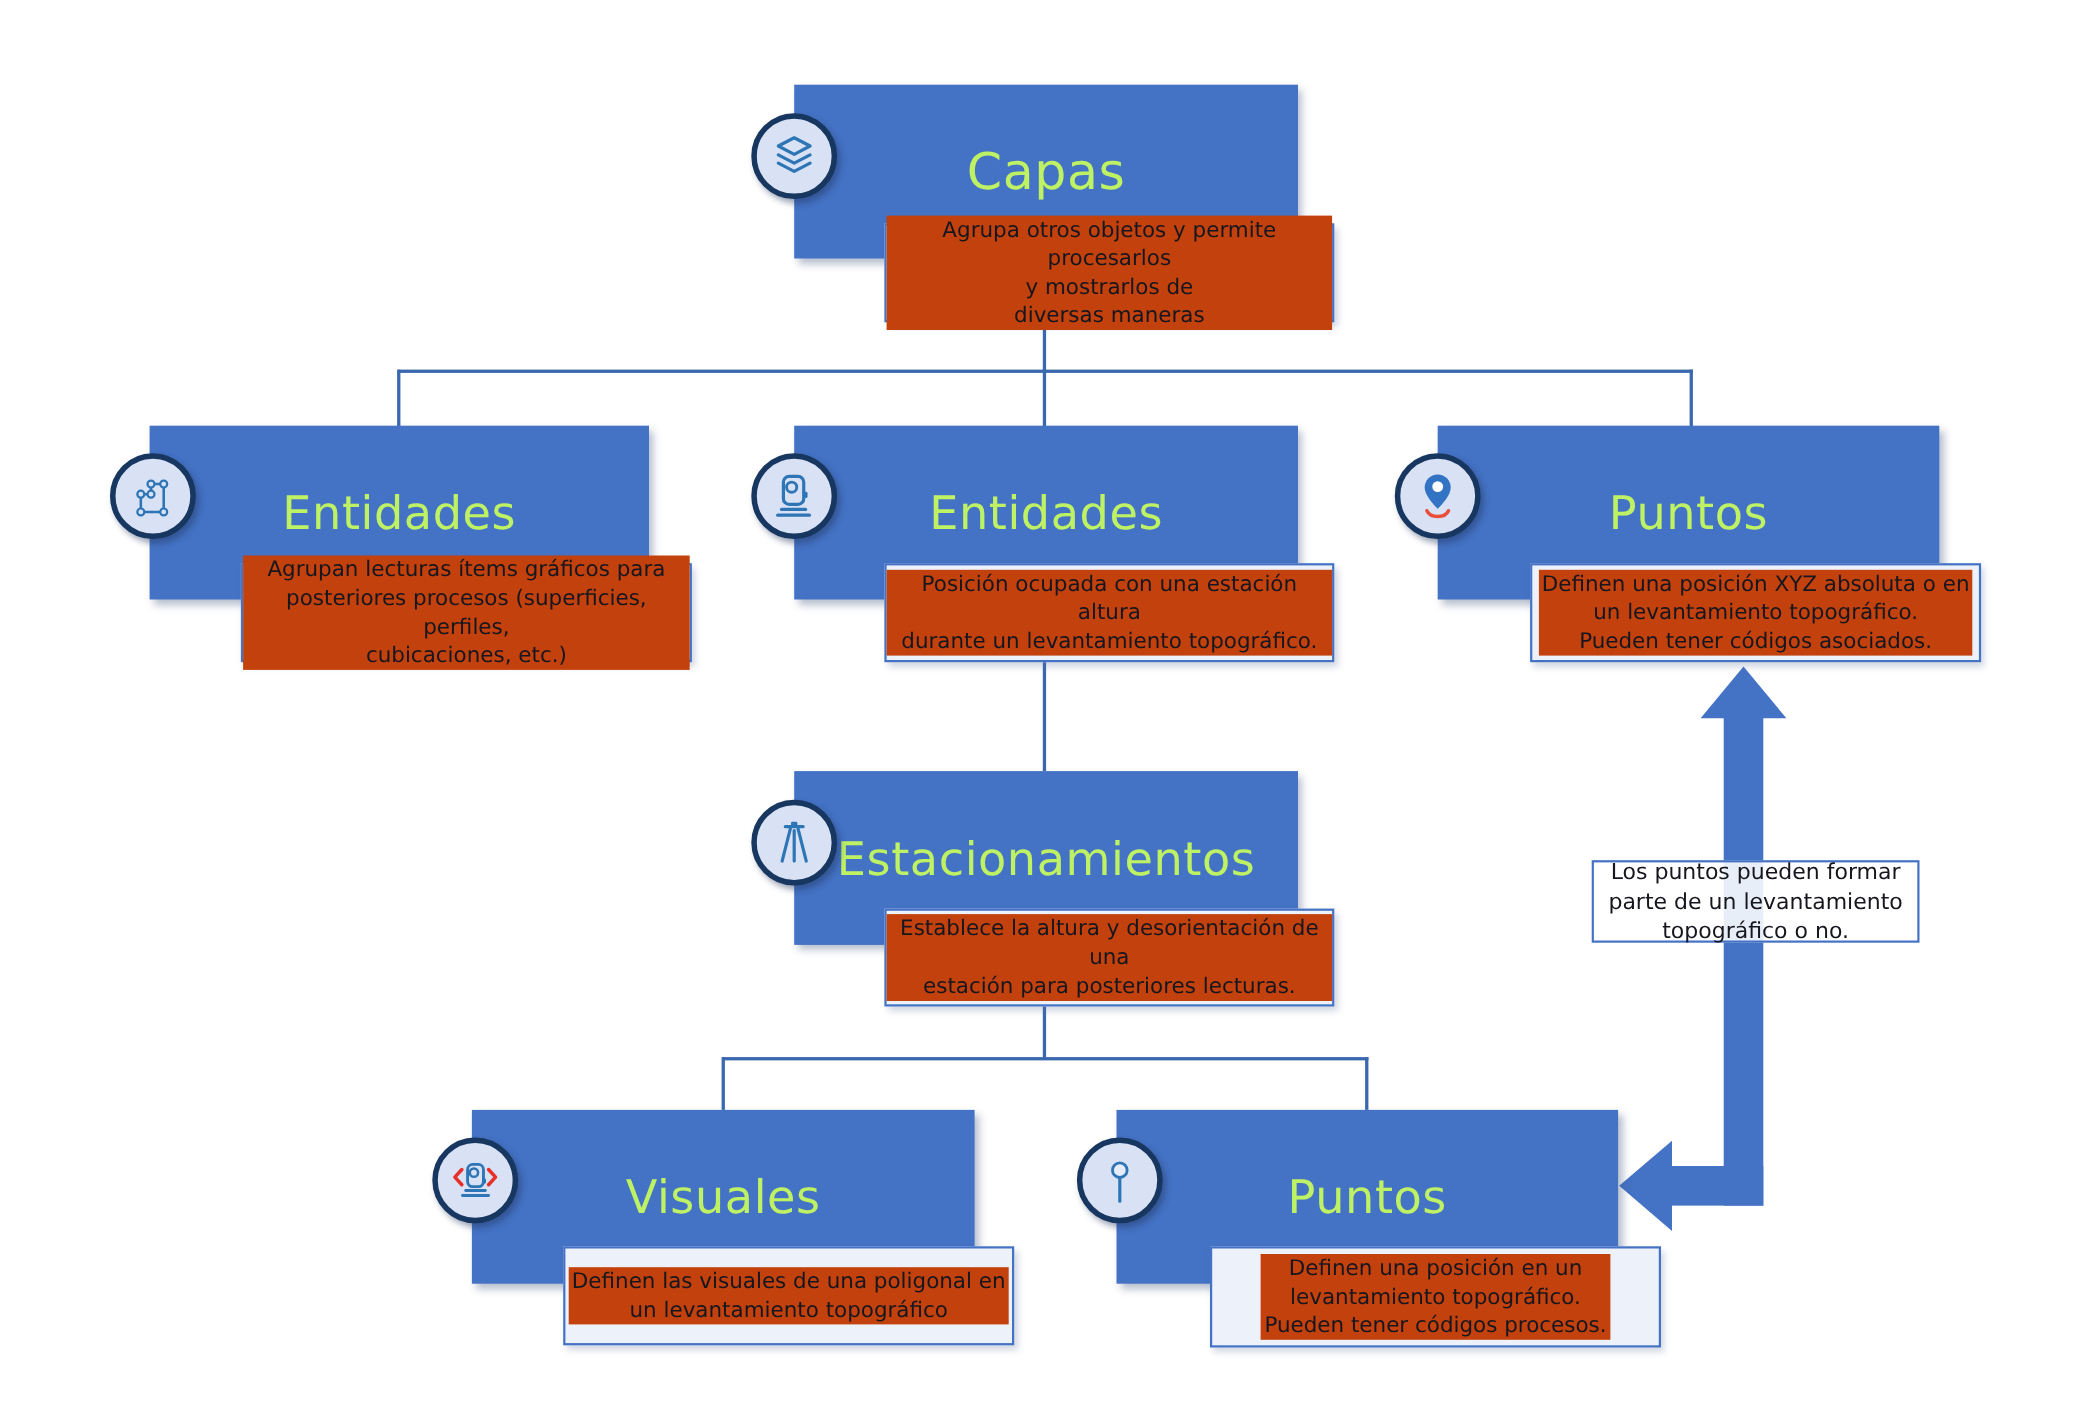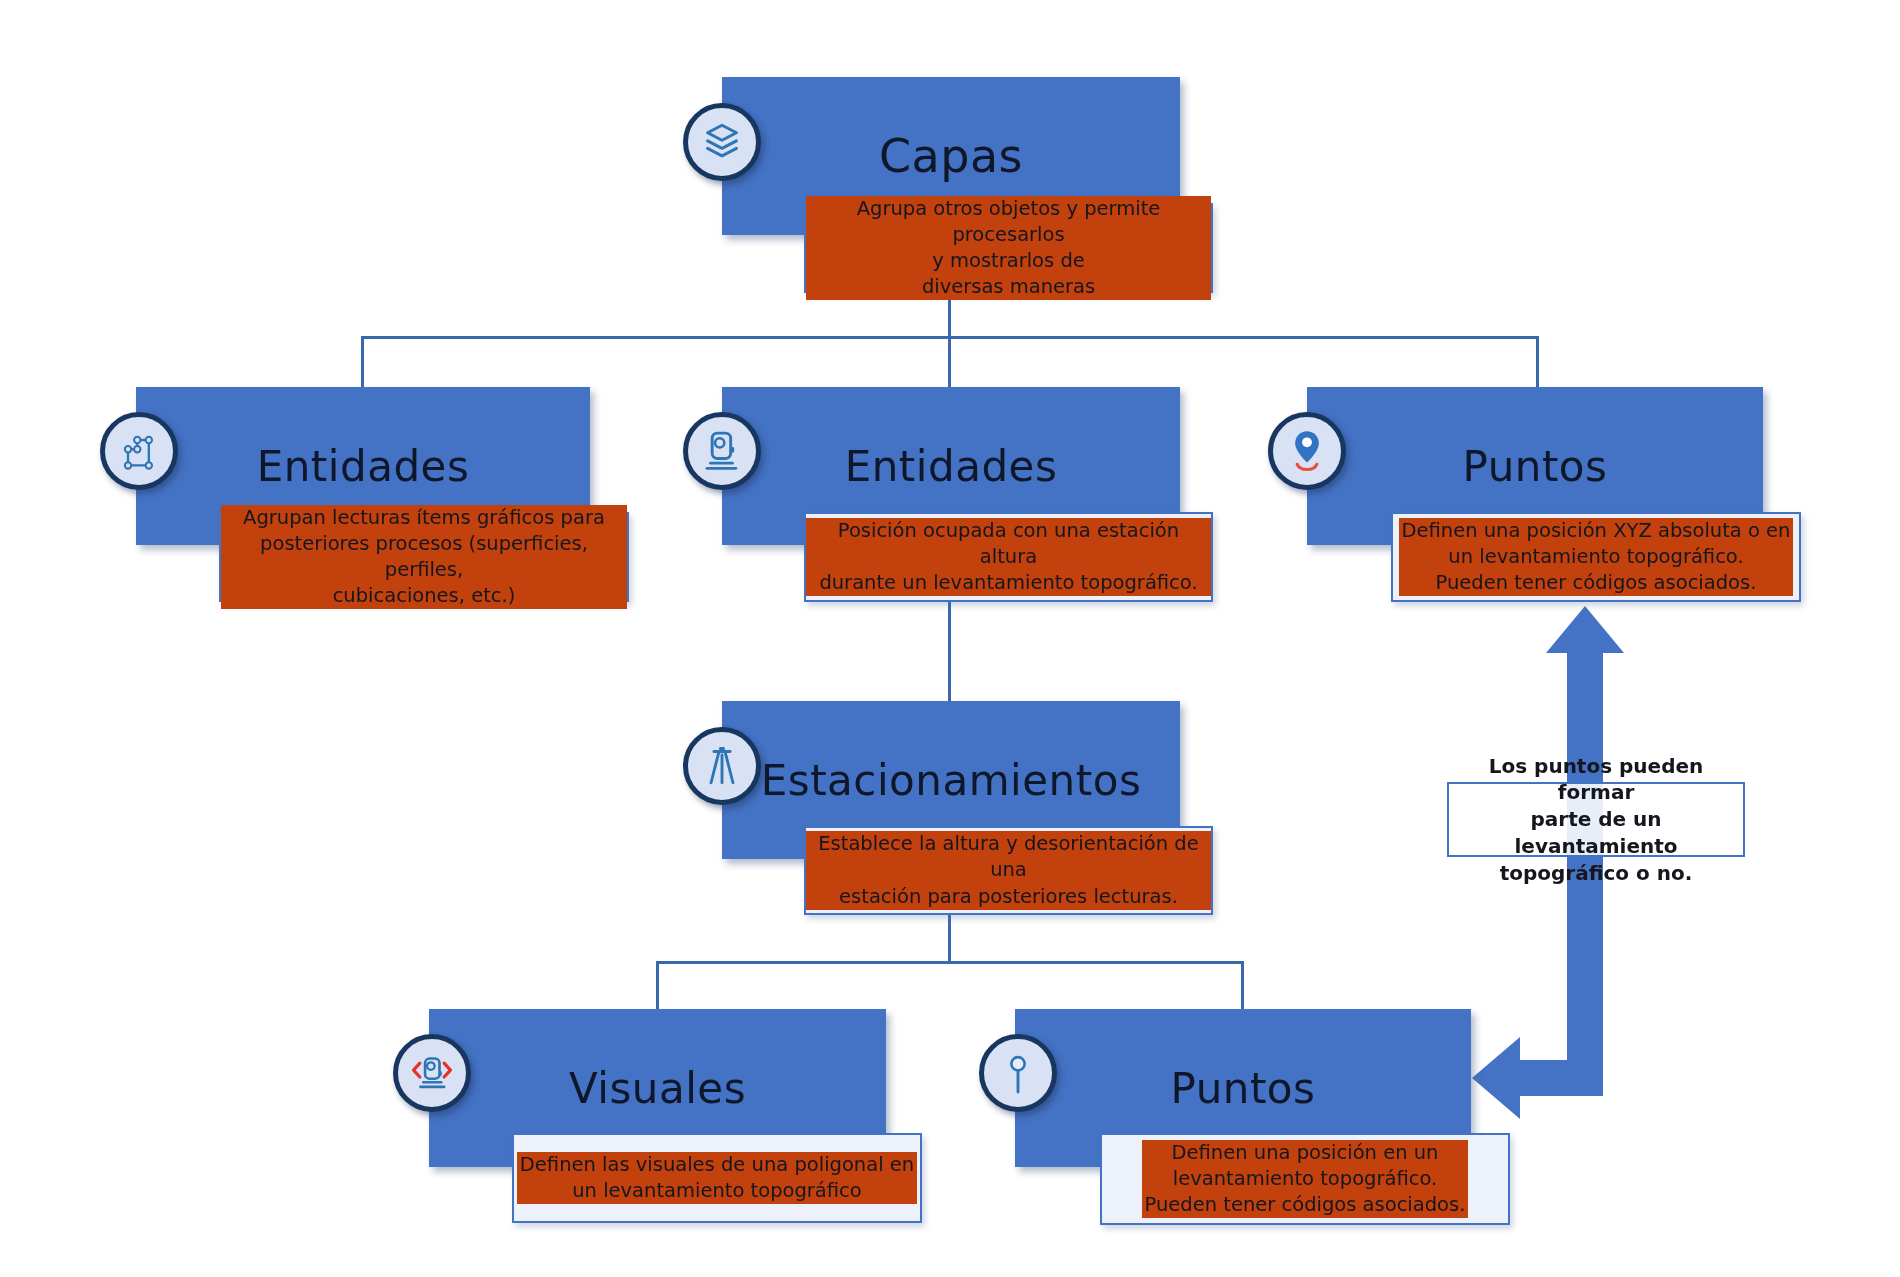--- a/index.html
+++ b/index.html
@@ -2,37 +2,37 @@
 <html><head>
 <meta charset="utf-8">
 <style>
   html,body{margin:0;padding:0;background:#ffffff;}
   body{width:1900px;height:1277px;position:relative;font-family:"DejaVu Sans",sans-serif;overflow:hidden;}
   #canvas{position:absolute;inset:0;width:1900px;height:1277px;}
 
   
   .nbox{position:absolute;background:#4472C4;display:flex;align-items:center;justify-content:center;
         color:#ffffff;box-shadow:4px 5px 7px rgba(70,90,130,0.40);z-index:2;}
-  .ntitle{font-size:42px;letter-spacing:0.5px;color:#0f172a;white-space:nowrap;}
+  .ntitle{font-size:42px;letter-spacing:0.5px;color:#bef264;white-space:nowrap;}
 
   
   .icircle{position:absolute;width:68px;height:68px;border-radius:50%;background:#d8e2f4;
            border:5px solid #173660;box-shadow:3px 4px 6px rgba(30,50,90,0.45);
            display:flex;align-items:center;justify-content:center;z-index:5;transform:translate(-50%,-50%);}
   .icircle svg{width:52px;height:52px;display:block;}
 
   
   .dbox{position:absolute;background:#edf1fa;border:2px solid #4472C4;z-index:3;
         display:flex;align-items:center;justify-content:center;text-align:center;
         box-shadow:3px 4px 6px rgba(90,110,150,0.28);}
   .dtext{white-space:pre-line;font-size:19.5px;line-height:1.34;color:#16161f;background:#c2410c;padding:0 3px;}
 
   
   .note{position:absolute;background:rgba(255,255,255,0.88);border:2px solid #4472C4;z-index:4;
-        display:flex;align-items:center;text-align:center;font-weight:bold;}
+        display:flex;align-items:center;justify-content:center;text-align:center;}
 
   
   .conn{position:absolute;background:#3a68ae;z-index:1;}
 
   
   .abar{position:absolute;background:#4472C4;z-index:1;}
   .ahead-up{position:absolute;width:0;height:0;z-index:1;
             border-left:39px solid transparent;border-right:39px solid transparent;border-bottom:47px solid #4472C4;}
   .ahead-left{position:absolute;width:0;height:0;z-index:1;
             border-top:41px solid transparent;border-bottom:41px solid transparent;border-right:48px solid #4472C4;}
@@ -170,21 +170,21 @@
   </div>
   <div class="icircle" style="left:1018px;top:1073px;">
     <svg viewBox="0 0 90 90">
       <circle cx="45" cy="29" r="11.5" fill="#e6edf9" stroke="#2e75b6" stroke-width="4.5"></circle>
       <line x1="45" y1="41" x2="45" y2="78" stroke="#2e75b6" stroke-width="5" stroke-linecap="round"></line>
     </svg>
   </div>
   <div class="dbox" style="left:1100px;top:1133px;width:406px;height:88px;">
     <span class="dtext">Definen una posición en un
 levantamiento topográfico.
-Pueden tener códigos asociados.</span>
+Pueden tener códigos procesos.</span>
   </div>
 
   <div class="note" style="left:1447px;top:782px;width:294px;height:71px;">
     <span class="dtext" style="background:transparent;font-size:20px;">Los puntos pueden formar
 parte de un levantamiento
 topográfico o no.</span>
   </div>
 
 </div>
 

